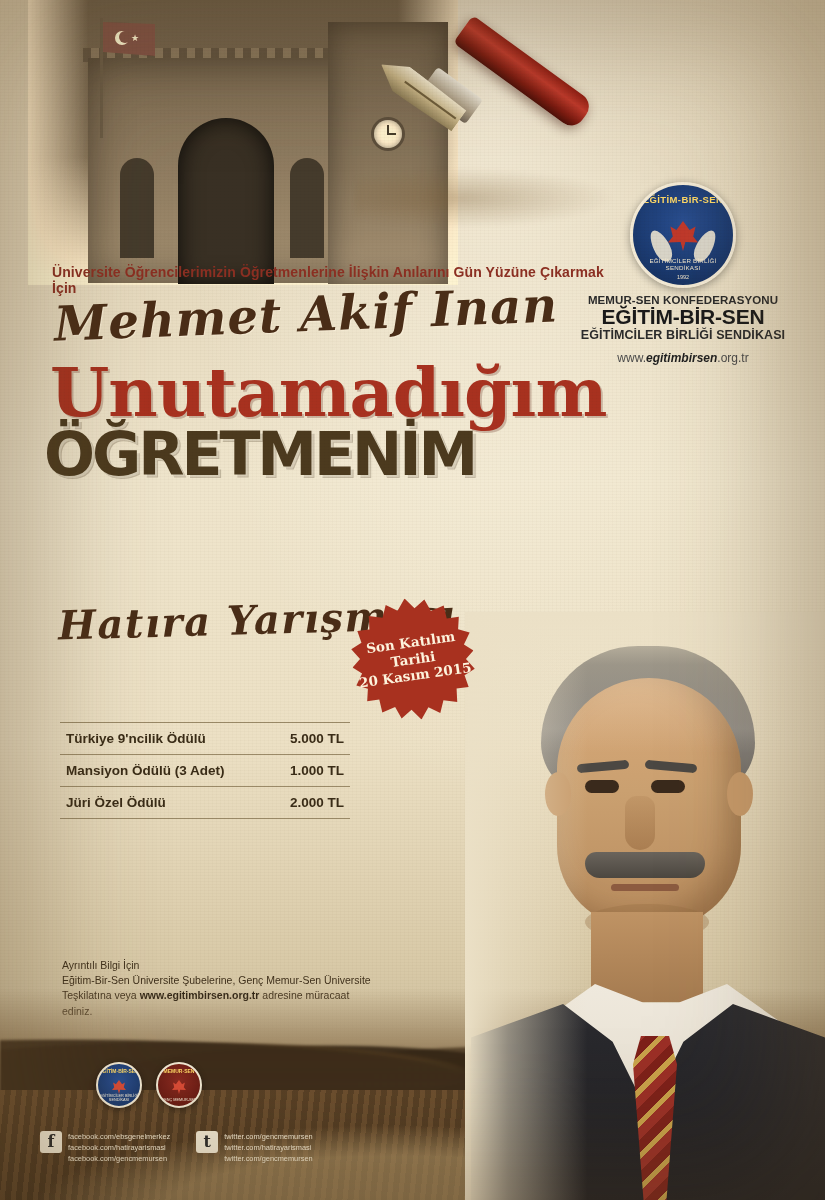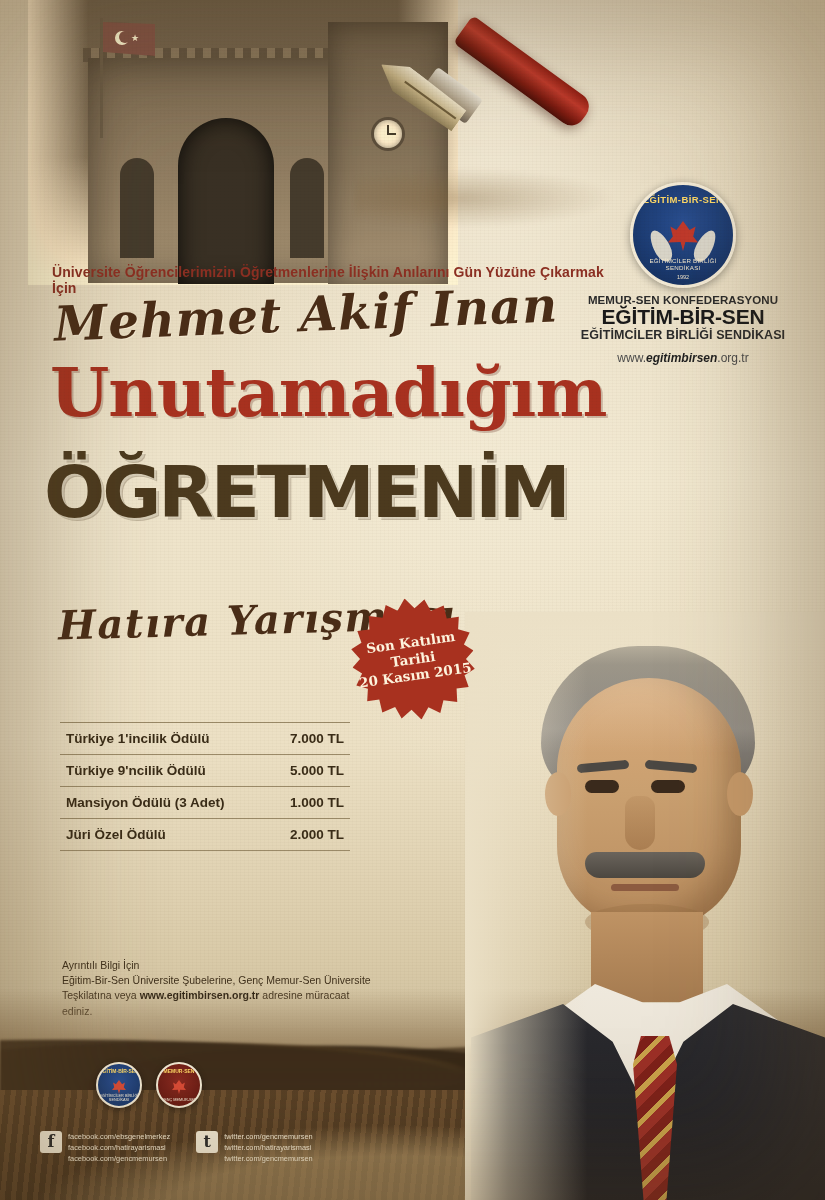--- a/index.html
+++ b/index.html
@@ -198,23 +198,23 @@
     text-shadow: 1px 1px 0 rgba(255,245,225,.5);
   }
   .t-unut{
     position:absolute; left:50px; top:352px;
     font-family:"DejaVu Serif", serif;
     font-weight:bold; font-size:68px; color:#a8311f;
     letter-spacing:-1px;
     text-shadow: 2px 2px 0 rgba(90,30,18,.25);
   }
   .t-ogret{
-    position:absolute; left:44px; top:456px;
+    position:absolute; left:44px; top:424px;
     font-family:"DejaVu Sans", sans-serif;
-    font-weight:bold; font-size:72px; line-height:1;
+    font-weight:bold; font-size:60px; line-height:1;
     color:#4c3a1e;
     letter-spacing:-3px;
     text-shadow: 2px 2px 0 rgba(255,248,230,.35), 3px 3px 0 rgba(60,40,18,.25);
     -webkit-text-stroke: 0px;
   }
   .t-hatira{
     position:absolute; left:58px; top:596px;
     font-family:"DejaVu Serif", serif;
     font-style:italic; font-weight:bold;
     font-size:40px; color:#4a2d17;
@@ -446,24 +446,20 @@
   <div class="date-seal">
     <div class="star"></div>
     <div class="txt">
       <div>Son Katılım</div>
       <div>Tarihi</div>
       <div>20 Kasım 2015</div>
     </div>
   </div>
 
   <div class="prizes">
-    <div class="prize-row">
-      <span>Türkiye 1'incilik Ödülü</span>
-      <span class="amt">7.000 TL</span>
-    </div>
     <div class="prize-row">
       <span>Türkiye 9'ncilik Ödülü</span>
       <span class="amt">5.000 TL</span>
     </div>
     <div class="prize-row">
       <span>Mansiyon Ödülü (3 Adet)</span>
       <span class="amt">1.000 TL</span>
     </div>
     <div class="prize-row">
       <span>Jüri Özel Ödülü</span>

